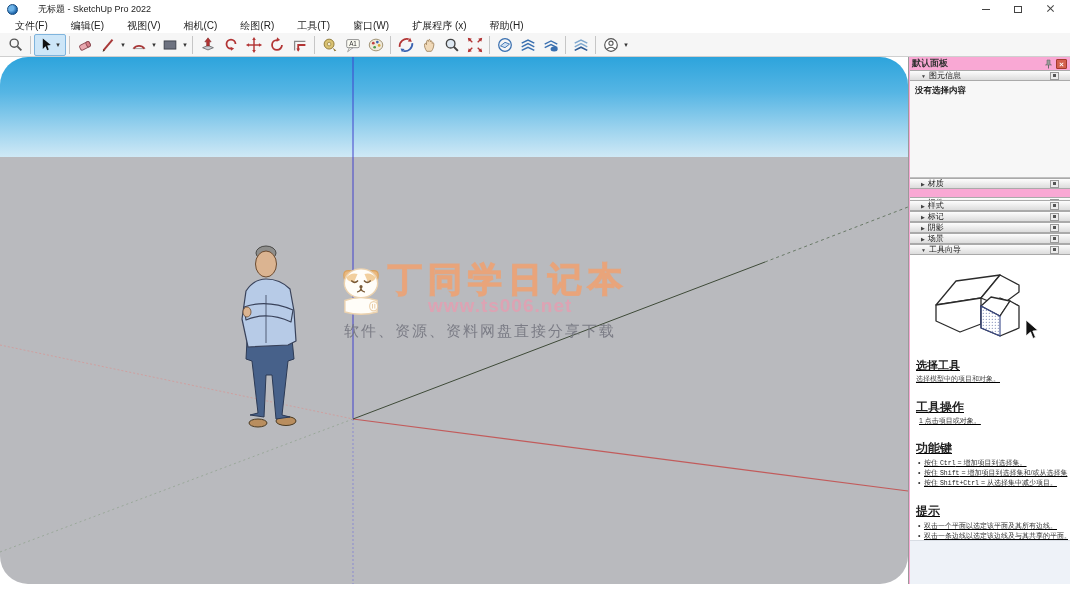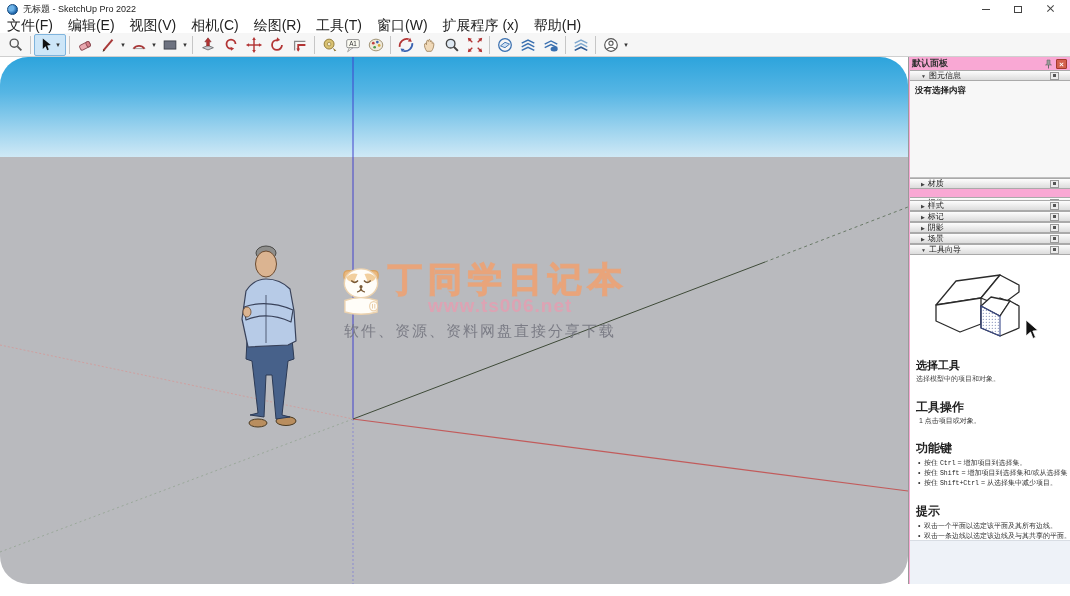--- a/index.html
+++ b/index.html
@@ -5,31 +5,31 @@
   * { margin:0; padding:0; box-sizing:border-box; }
   html,body { background:#222; }
   .app {
     position:relative; width:1070px; height:596px; overflow:hidden;
     font-family:"Liberation Sans","DejaVu Sans",sans-serif; background:#fff;
   }
   
   .titlebar { position:absolute; left:0; top:0; width:1070px; height:18px; background:#fff; display:flex; align-items:center; }
   .su-logo { width:11px; height:11px; border-radius:50%; margin-left:7px;
     background:radial-gradient(circle at 35% 35%, #6db3e8 0 30%, #1d63a8 70%); border:1px solid #14497e; }
-  .win-title { font-size:9px; color:#222; margin-left:5px; }
+  .win-title { font-size:9px; color:#222; margin-left:20px; }
   .win-controls { position:absolute; right:4px; top:0; height:18px; display:flex; }
   .wc { width:32px; height:18px; display:flex; align-items:center; justify-content:center; }
   .wc-min i { display:block; width:8px; height:1px; background:#444; }
   .wc-max i { display:block; width:8px; height:7px; border:1px solid #444; }
   .wc-close { position:relative; }
   .wc-close i, .wc-close i::after { position:absolute; left:12px; top:8px; width:9px; height:1px; background:#444; transform:rotate(45deg); content:""; display:block; }
   .wc-close i::after { left:0; top:0; transform:rotate(90deg); }
   
   .menubar { position:absolute; left:0; top:18px; width:1070px; height:15px; background:#fff; display:flex; align-items:center; gap:15px; padding-left:7px; }
-  .menu-item { font-size:14px; color:#222; white-space:nowrap; }
+  .menu-item { font-size:10px; color:#222; white-space:nowrap;margin-left:8px; }
   
   .toolbar { position:absolute; left:0; top:33px; width:1070px; height:24px; background:#f6f6f6; border-bottom:1px solid #cfcfcf; display:flex; align-items:center; padding-left:4px; }
   .tbtn { width:23px; height:22px; display:flex; align-items:center; justify-content:center; border-radius:2px; }
   .tbtn svg { display:block; }
   .tbtn.selected { background:#cde6f8; border:1px solid #7fb4dd; }
   .tgroup { display:flex; align-items:center; }
   .sep { width:1px; height:18px; background:#c6c6c6; margin:0 3px; }
   .caret::after { content:"▾"; font-size:7px; color:#333; line-height:1; }
   .caret { width:8px; display:flex; align-items:center; justify-content:center; height:22px; }
   
@@ -54,21 +54,21 @@
   .close-red::before, .close-red::after { content:""; position:absolute; left:2px; top:4px; width:5px; height:1px; background:#fff; transform:rotate(45deg); }
   .close-red::after { transform:rotate(-45deg); }
   .sec-row { position:absolute; left:1px; width:160px; height:11px; display:flex; align-items:center; padding:0 11px;
     background:linear-gradient(#fdfdfd,#dcdcdc); border:1px solid #aaa; border-left:none; border-right:none; font-size:8px; color:#222; }
   .arr-r::before { content:"▶"; font-size:5px; color:#444; margin-right:3px; }
   .arr-d::before { content:"▼"; font-size:5px; color:#444; margin-right:3px; }
   .mini-btn { margin-left:auto; width:9px; height:8px; background:#ececec; border:1px solid #999; display:flex; align-items:center; justify-content:center; }
   .mini-btn i { width:3px; height:3px; background:#555; display:block; }
   .ei-body { position:absolute; left:1px; top:24px; width:160px; height:97px; background:#f7f7f7; border-bottom:1px solid #c0c0c0; padding:4px 5px; }
   .ei-empty { font-size:8.5px; font-weight:bold; color:#222; }
-  .instr-body { position:absolute; left:1px; top:198px; width:160px; height:285px; background:#fff; overflow:hidden; padding:3px 0 0 6px; }
+  .instr-body { position:absolute; left:1px; top:198px; width:160px; height:285px; background:#fff; overflow:hidden; padding:3px 0 0 6px;text-decoration:underline; }
   .house-wrap { width:132px; height:97px; margin-left:6px; }
   .it-title { font-size:11px; font-weight:bold; color:#1a1a1a; margin-top:3px; }
   .it-desc { font-size:7px; color:#444; margin-top:1px; }
   .it-h { font-size:12px; font-weight:bold; color:#222; margin-top:15px; }
   .it-list { list-style:none; margin-top:1px; }
   .it-list li { font-size:7px; color:#333; line-height:9px; white-space:nowrap; overflow:hidden; padding-left:8px; position:relative; width:152px; }
   .it-list li::before { content:"•"; position:absolute; left:2px; top:0; color:#333; }
   .it-op { font-size:7px; color:#333; line-height:9px; padding-left:3px; }
   .kbd { font-family:"Liberation Mono","DejaVu Sans Mono",monospace; font-size:6.5px; color:#222; }
   .panel-void { position:absolute; left:1px; top:483px; width:160px; height:44px; background:#eef2f8; border-top:1px solid #d8dde4; }

